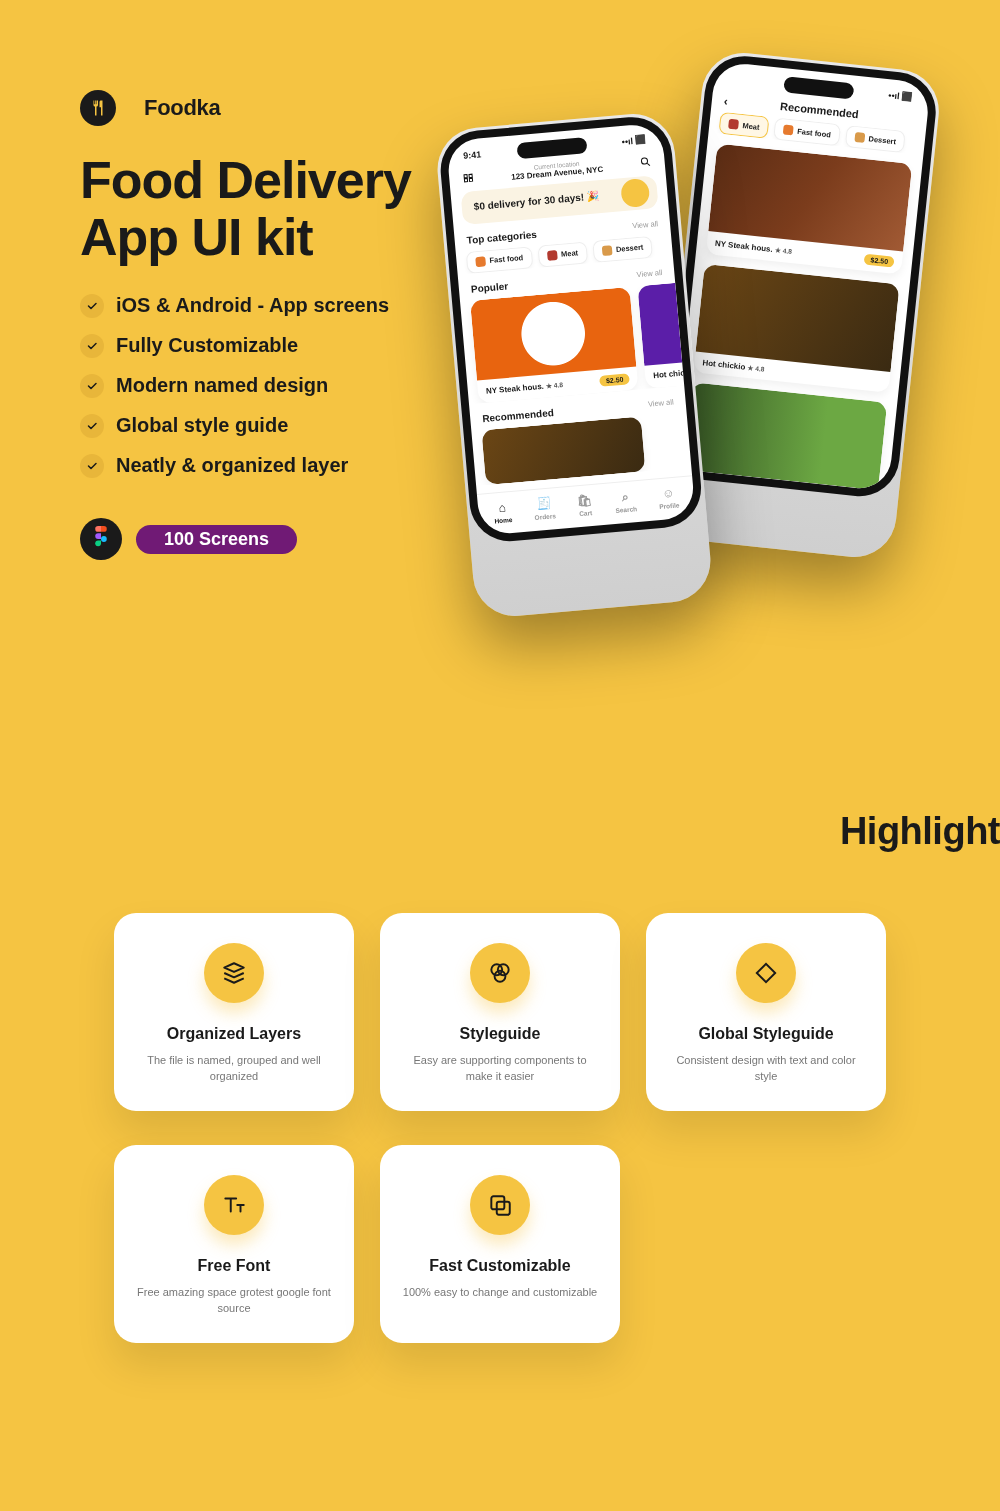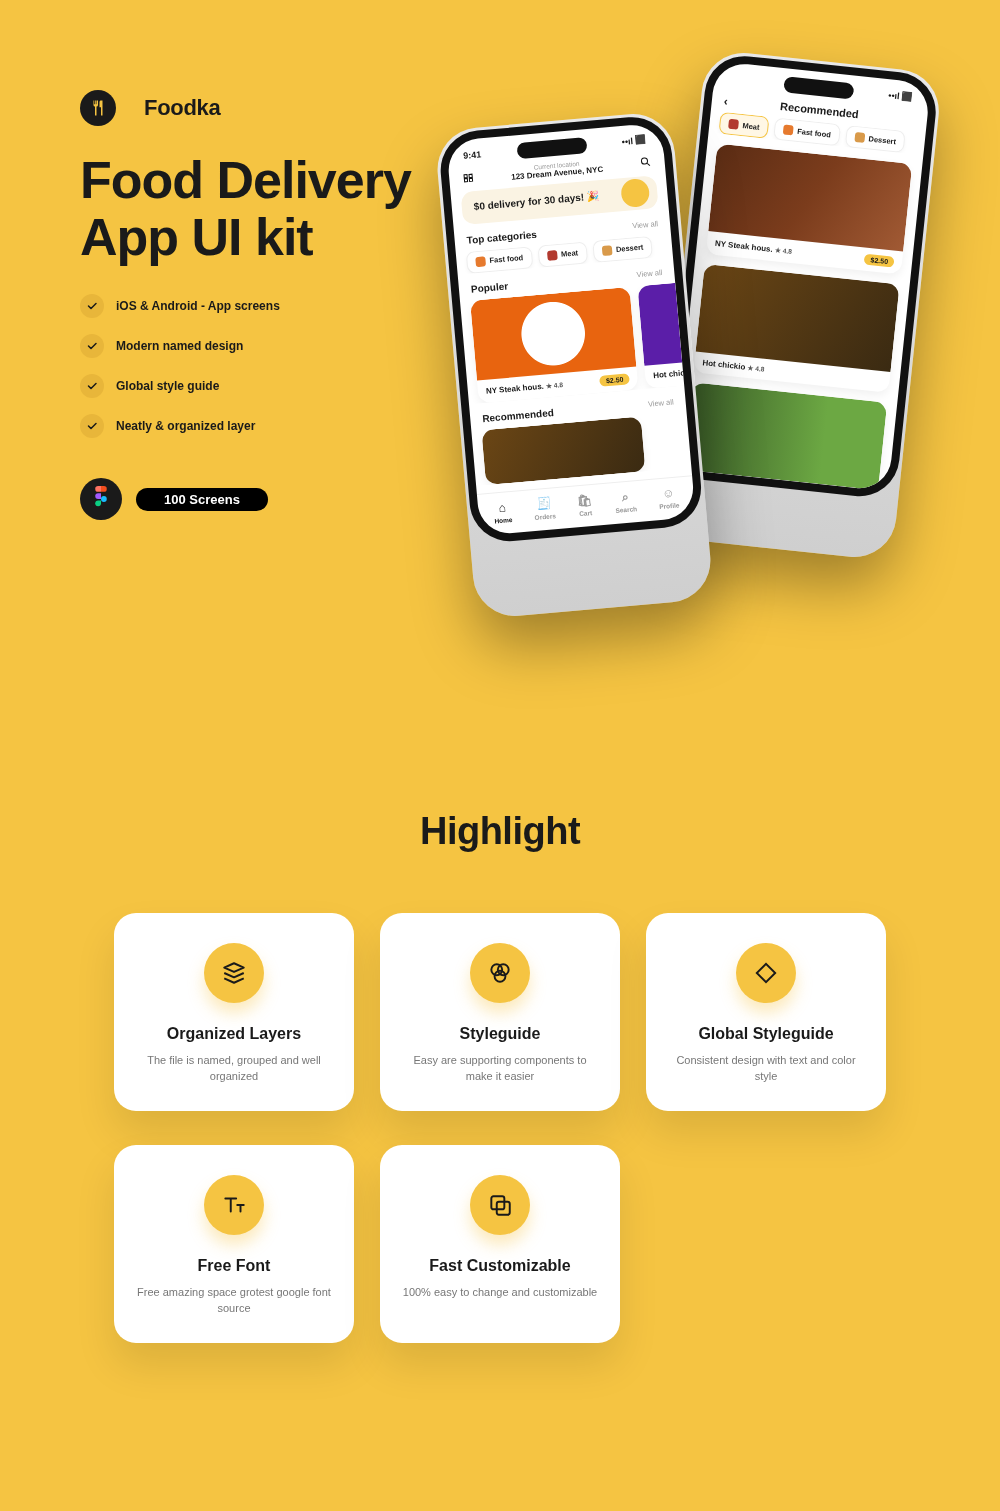--- a/index.html
+++ b/index.html
@@ -11,25 +11,25 @@
 }
 
 
 .hero { padding: 90px 80px 40px 80px; display: flex; gap: 20px; position: relative; height: 750px; overflow: hidden;}
 .hero-left { flex: 0 0 340px; }
 .brand { display: flex; align-items: center; gap: 28px; margin-bottom: 26px; }
 .brand-logo { width: 36px; height: 36px; border-radius: 50%; background: #1a1a1a; display: flex; align-items: center; justify-content: center; }
 .brand-name { font-weight: 800; font-size: 22px; letter-spacing: -0.3px; }
 .hero-title { font-weight: 800; font-size: 52px; line-height: 1.1; letter-spacing: -1px; margin-bottom: 28px; }
 .features { list-style: none; margin-bottom: 40px; }
-.features li { display: flex; align-items: center; gap: 12px; margin-bottom: 16px; font-weight: 700; font-size: 12px; }
+.features li { display: flex; gap: 12px; margin-bottom: 16px; font-weight: 700; font-size: 20px; }
 .check-circle { width: 24px; height: 24px; background: #e8b63a; border-radius: 50%; display: flex; align-items: center; justify-content: center; flex-shrink: 0; }
 .cta-row { display: flex; align-items: center; gap: 14px; }
 .figma-badge { width: 42px; height: 42px; border-radius: 50%; background: #1a1a1a; display: flex; align-items: center; justify-content: center; }
-.cta-pill { background: #000000; color: #fff; border-radius: 999px; padding: 4px 28px; font-weight: 700; font-size: 13px; }
+.cta-pill { background: #701a75; color: #fff; border-radius: 999px; padding: 4px 28px; font-weight: 700; font-size: 18px; }
 
 
 .phones { flex: 1; position: relative; }
 .phone { position: absolute; background: linear-gradient(#e8e8e8,#cfcfcf); border-radius: 42px; padding: 3px; box-shadow: 0 30px 60px rgba(0,0,0,0.35); }
 .phone-inner { background: #111; border-radius: 40px; padding: 8px; }
 .phone-screen { background: #fff; border-radius: 32px; overflow: hidden; }
 .phone-a { width: 238px; height: 490px; top: 30px; left: 15px; transform: rotate(-5deg); z-index: 2; }
 .phone-b { width: 238px; height: 490px; top: -30px; left: 240px; transform: rotate(6deg); z-index: 1; }
 .status-bar { display: flex; align-items: center; justify-content: space-between; padding: 8px 16px 4px; font-size: 9px; font-weight: 700; }
 .notch { width: 70px; height: 16px; background: #111; border-radius: 999px; }
@@ -64,21 +64,21 @@
 .tab.active{color:#111;}
 .tab-ico{display:block;font-size:12px;margin-bottom:2px;}
 .rec-title { text-align:center; font-weight:800; font-size:11px; padding:4px 0 6px; position:relative;}
 .back-arrow{position:absolute;left:12px;top:4px;font-size:12px;font-weight:800;}
 .stack-cards { padding:0 10px; display:flex; flex-direction:column; gap:10px;}
 .stack-cards .card{flex:auto;}
 .stack-cards .card-img{height:88px;}
 
 
 .highlight-wrap { padding: 60px 0 80px; }
-.highlight-title { text-align:center; font-weight:800; font-size:38px; letter-spacing:-0.5px; margin-bottom:60px; }
+.highlight-title { text-align:right; font-weight:800; font-size:38px; letter-spacing:-0.5px; margin-bottom:60px; }
 .grid { display:grid; grid-template-columns:repeat(3, 240px); justify-content:center; gap:34px 26px; }
 .tile { background:#fff; border-radius:22px; padding:30px 22px 26px; text-align:center; box-shadow:0 22px 40px rgba(0,0,0,0.10); display:flex; flex-direction:column; align-items:center;}
 .tile-icon { width:60px; height:60px; border-radius:50%; background:#f5c442; display:flex; align-items:center; justify-content:center; margin-bottom:22px; box-shadow:0 10px 16px rgba(245,196,66,0.35);}
 .tile-title { font-weight:800; font-size:16px; margin-bottom:10px; }
 .tile-desc { font-size:11px; color:#777; line-height:1.45; }
 
 svg { display:block; }
 </style>
 </head>
 <body>
@@ -95,20 +95,28 @@
     </div>
     <h1 class="hero-title">Food Delivery App UI kit</h1>
     <ul class="features">
       <li>
           <span class="check-circle">
             <svg width="12" height="12" viewBox="0 0 24 24">
               <path fill="none" stroke="#1a1a1a" stroke-width="3" stroke-linecap="round" stroke-linejoin="round" d="M5 12l5 5L20 7"></path>
             </svg>
           </span>
           <span>iOS &amp; Android - App screens</span>
+        </li>
+      <li>
+          <span class="check-circle">
+            <svg width="12" height="12" viewBox="0 0 24 24">
+              <path fill="none" stroke="#1a1a1a" stroke-width="3" stroke-linecap="round" stroke-linejoin="round" d="M5 12l5 5L20 7"></path>
+            </svg>
+          </span>
+          <span>Fully Customizable</span>
         </li>
       <li>
           <span class="check-circle">
             <svg width="12" height="12" viewBox="0 0 24 24">
               <path fill="none" stroke="#1a1a1a" stroke-width="3" stroke-linecap="round" stroke-linejoin="round" d="M5 12l5 5L20 7"></path>
             </svg>
           </span>
           <span>Modern named design</span>
         </li>
       <li>

